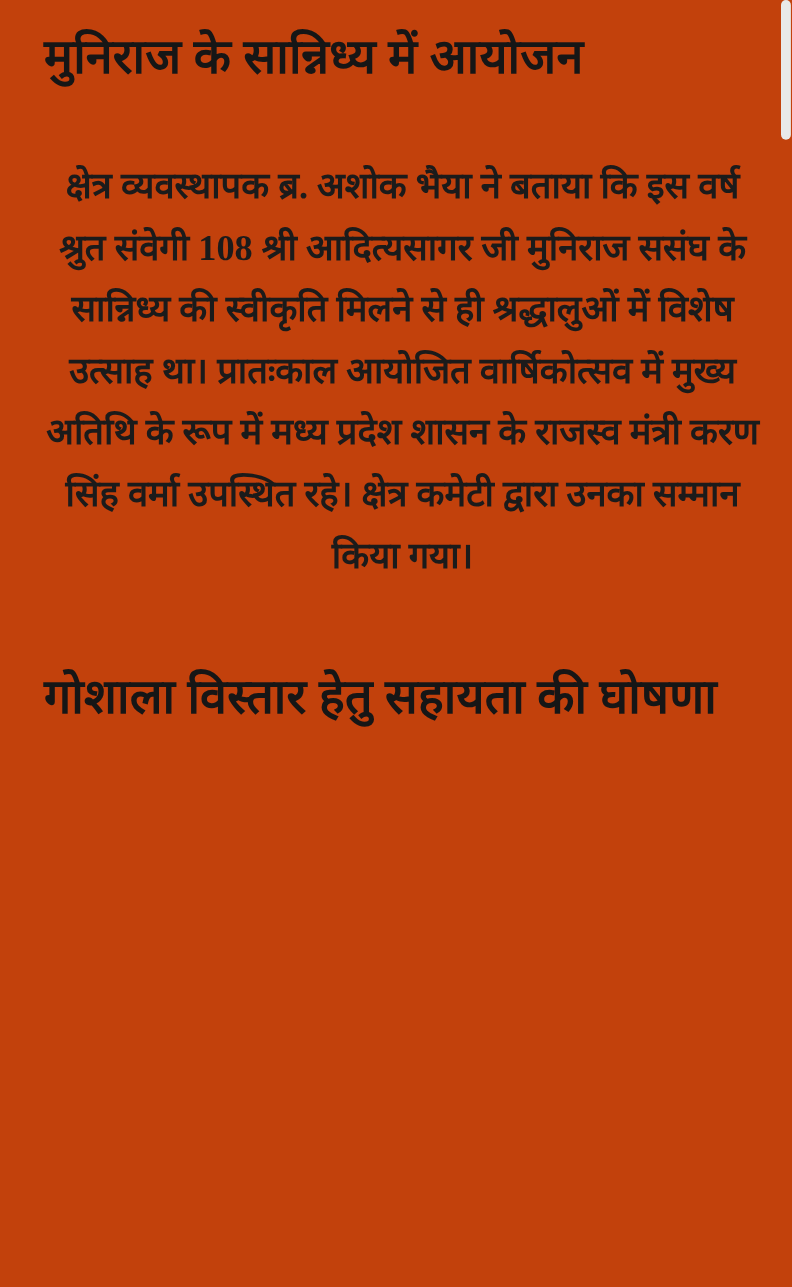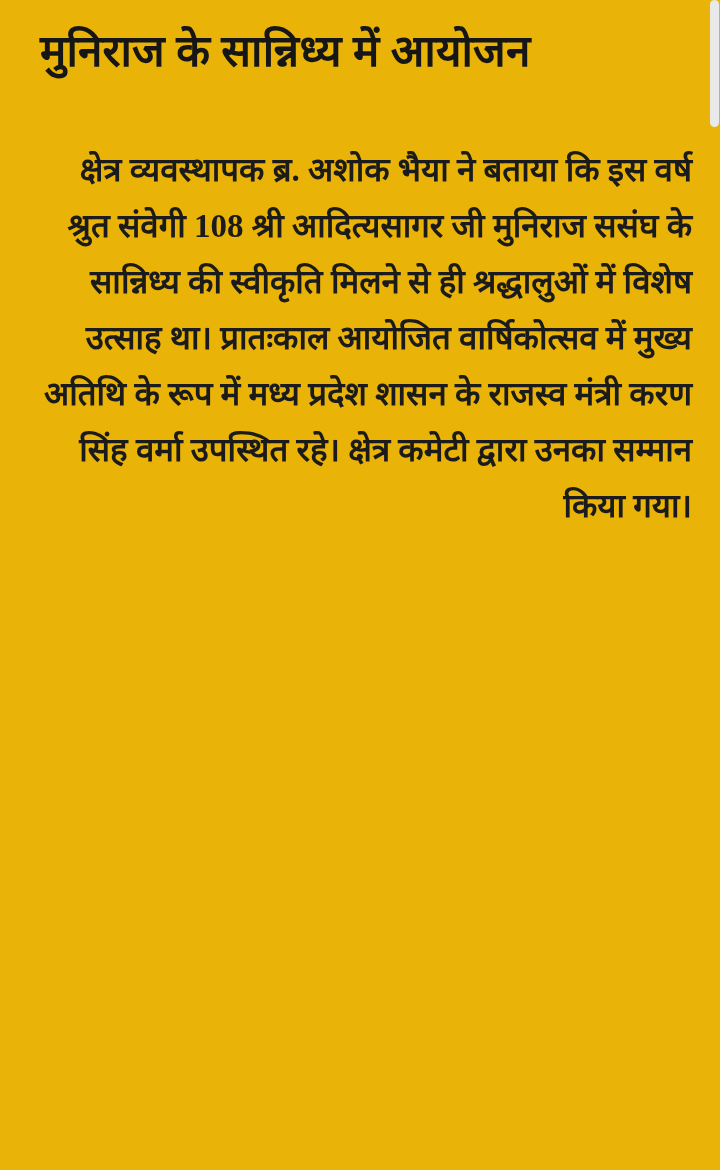--- a/index.html
+++ b/index.html
@@ -9,21 +9,21 @@
     height: 1170px;
     background: #ffffff;
     overflow: hidden;
     font-family: "Liberation Serif", "DejaVu Serif", serif;
   }
 
   .page {
     position: relative;
     width: 720px;
     height: 1170px;
-    background: #eab308;
+    background: #c2410c;
     padding-left: 23px;
   }
 
   .content {
     position: absolute;
     top: 14px;
     left: 40px;
     width: 652px;
     color: #1b1b1b;
   }
@@ -34,21 +34,21 @@
     line-height: 76px;
     color: #161616;
     letter-spacing: 0.2px;
   }
 
   .section-paragraph {
     font-size: 33px;
     font-weight: 700;
     line-height: 56px;
     color: #1b1b1b;
-    text-align: right;
+    text-align: center;
   }
 
   .gap-after-h1   { height: 52px; }
   .gap-after-p1   { height: 62px; }
   .gap-after-h2   { height: 60px; }
 
   .scrollbar-track {
     position: absolute;
     top: 0;
     right: 0;
@@ -75,20 +75,21 @@
   <div class="content">
 
     <h1 class="section-heading">मुनिराज के सान्निध्य में आयोजन</h1>
 
     <div class="gap-after-h1"></div>
 
     <p class="section-paragraph">क्षेत्र व्यवस्थापक ब्र. अशोक भैया ने बताया कि इस वर्ष श्रुत संवेगी 108 श्री आदित्यसागर जी मुनिराज ससंघ के सान्निध्य की स्वीकृति मिलने से ही श्रद्धालुओं में विशेष उत्साह था। प्रातःकाल आयोजित वार्षिकोत्सव में मुख्य अतिथि के रूप में मध्य प्रदेश शासन के राजस्व मंत्री करण सिंह वर्मा उपस्थित रहे। क्षेत्र कमेटी द्वारा उनका सम्मान किया गया।</p>
 
     <div class="gap-after-p1"></div>
 
+    <h2 class="section-heading">गोशाला विस्तार हेतु सहायता की घोषणा</h2>
 
     <div class="gap-after-h2"></div>
 
 
   </div>
 
   <div class="scrollbar-track">
     <div class="scrollbar-thumb"></div>
   </div>
 

